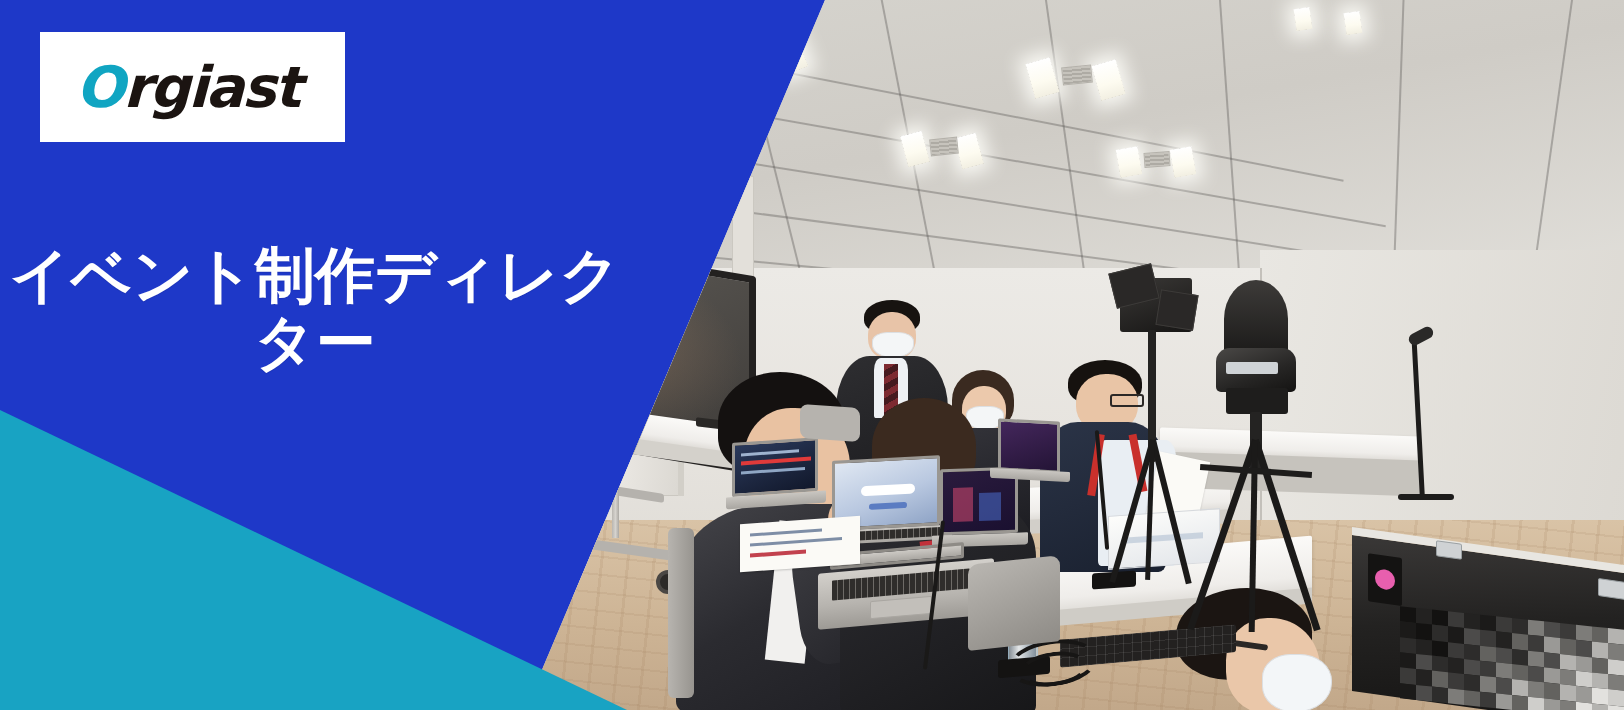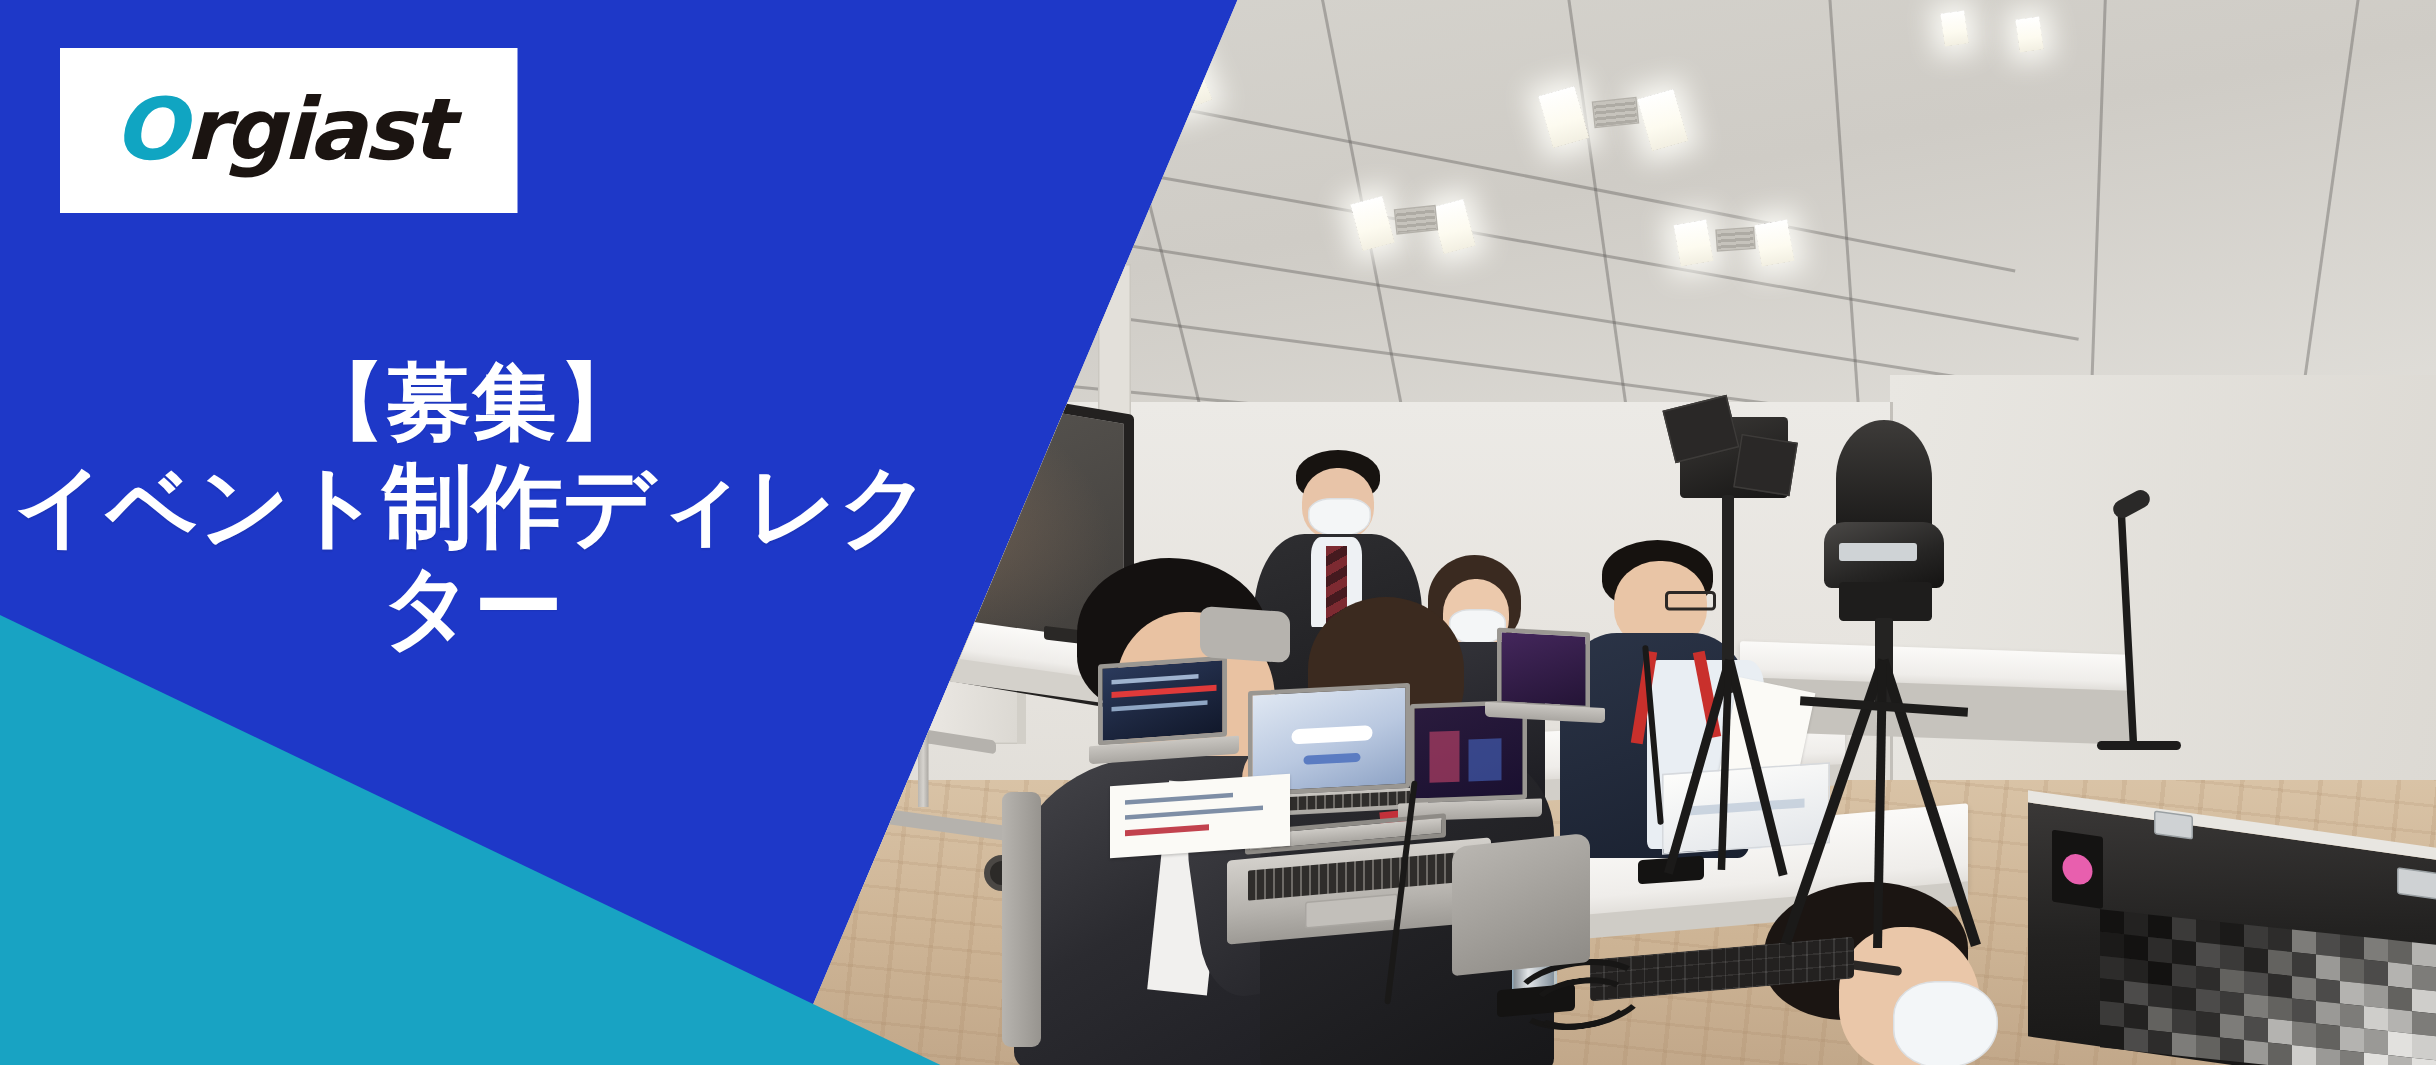--- a/index.html
+++ b/index.html
@@ -590,17 +590,16 @@
     </div>
   </div>
 
   <div id="teal-triangle"></div>
 
   <div id="logo-box">
     <div class="logo-text"><span class="logo-o">O</span><span class="logo-rest">rgiast</span></div>
   </div>
 
   <div id="headline">
-    <span class="line1">【募集】</span>
     <span class="line2">イベント制作ディレクター</span>
   </div>
 
 </div>
 
 </body></html>

